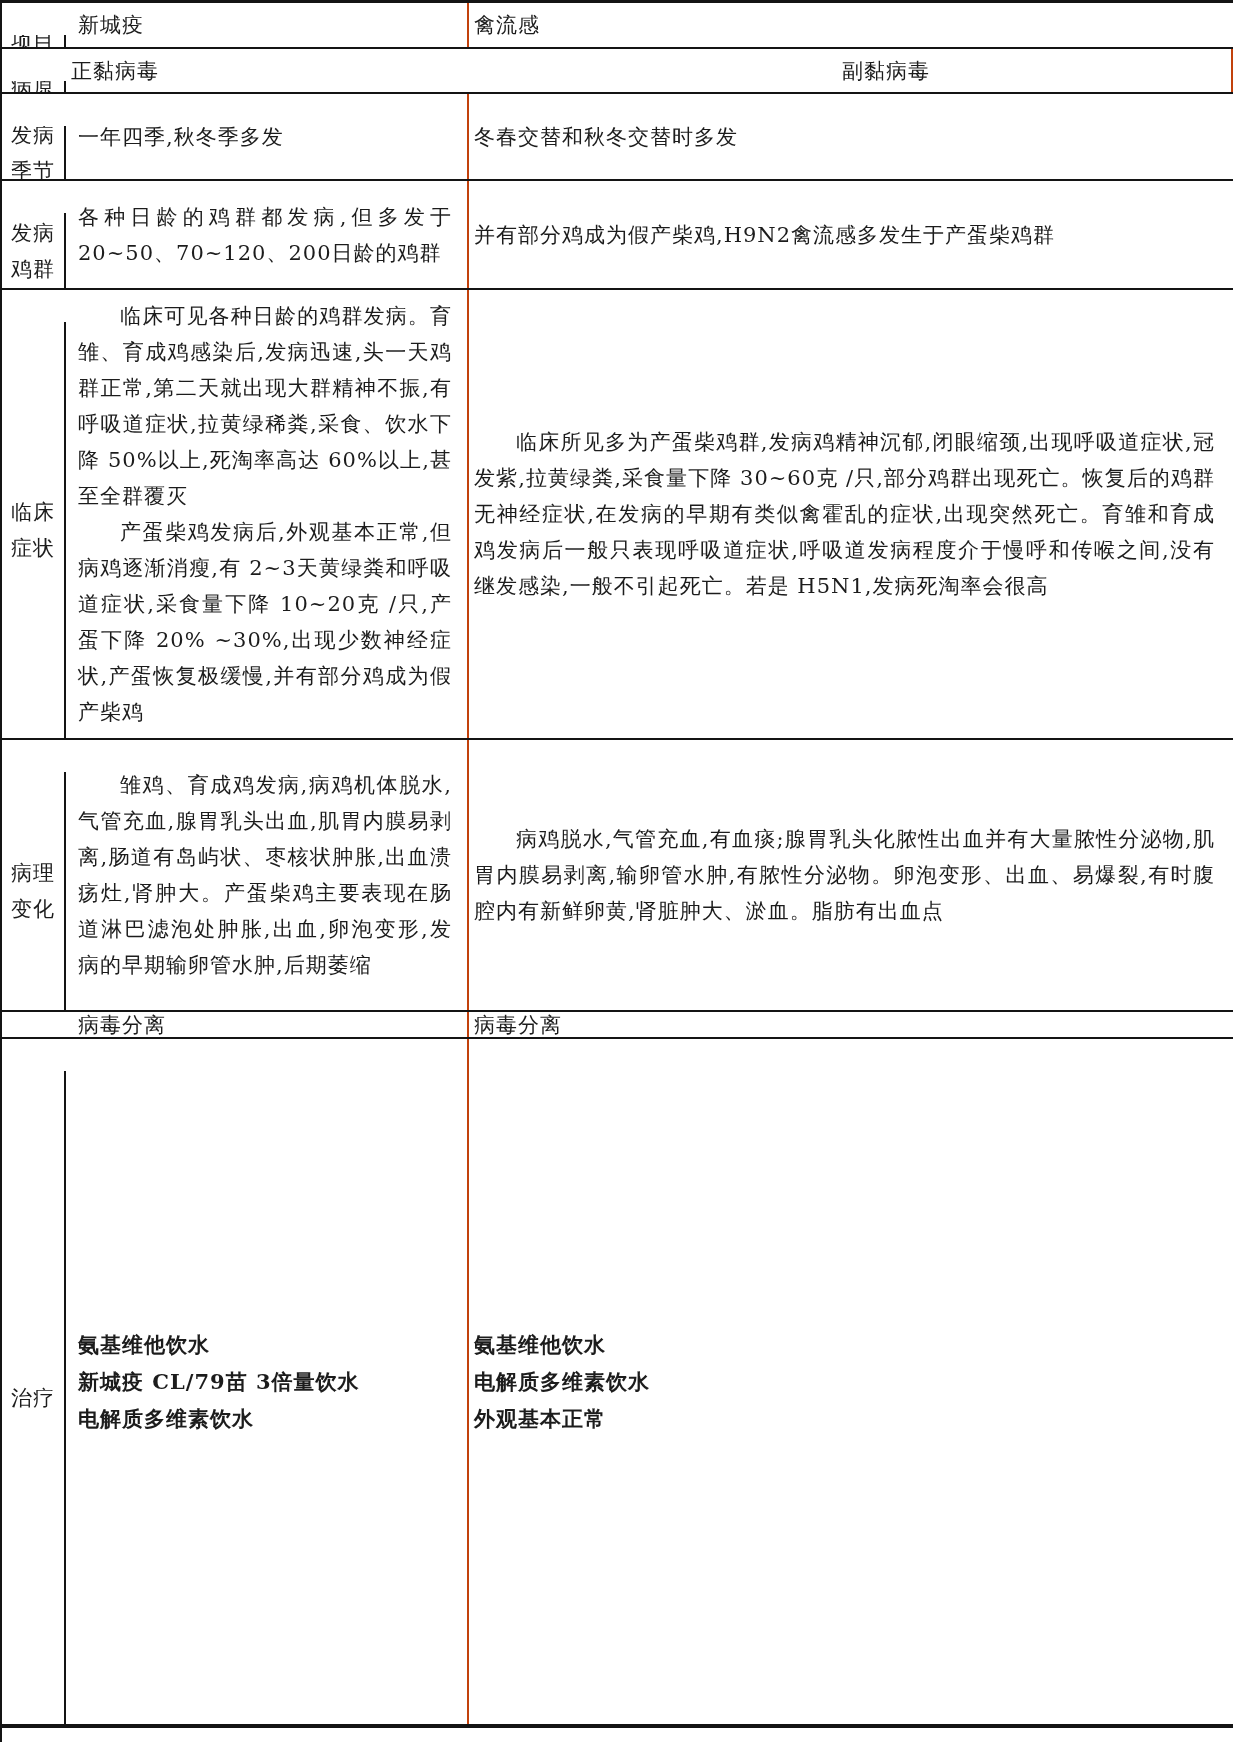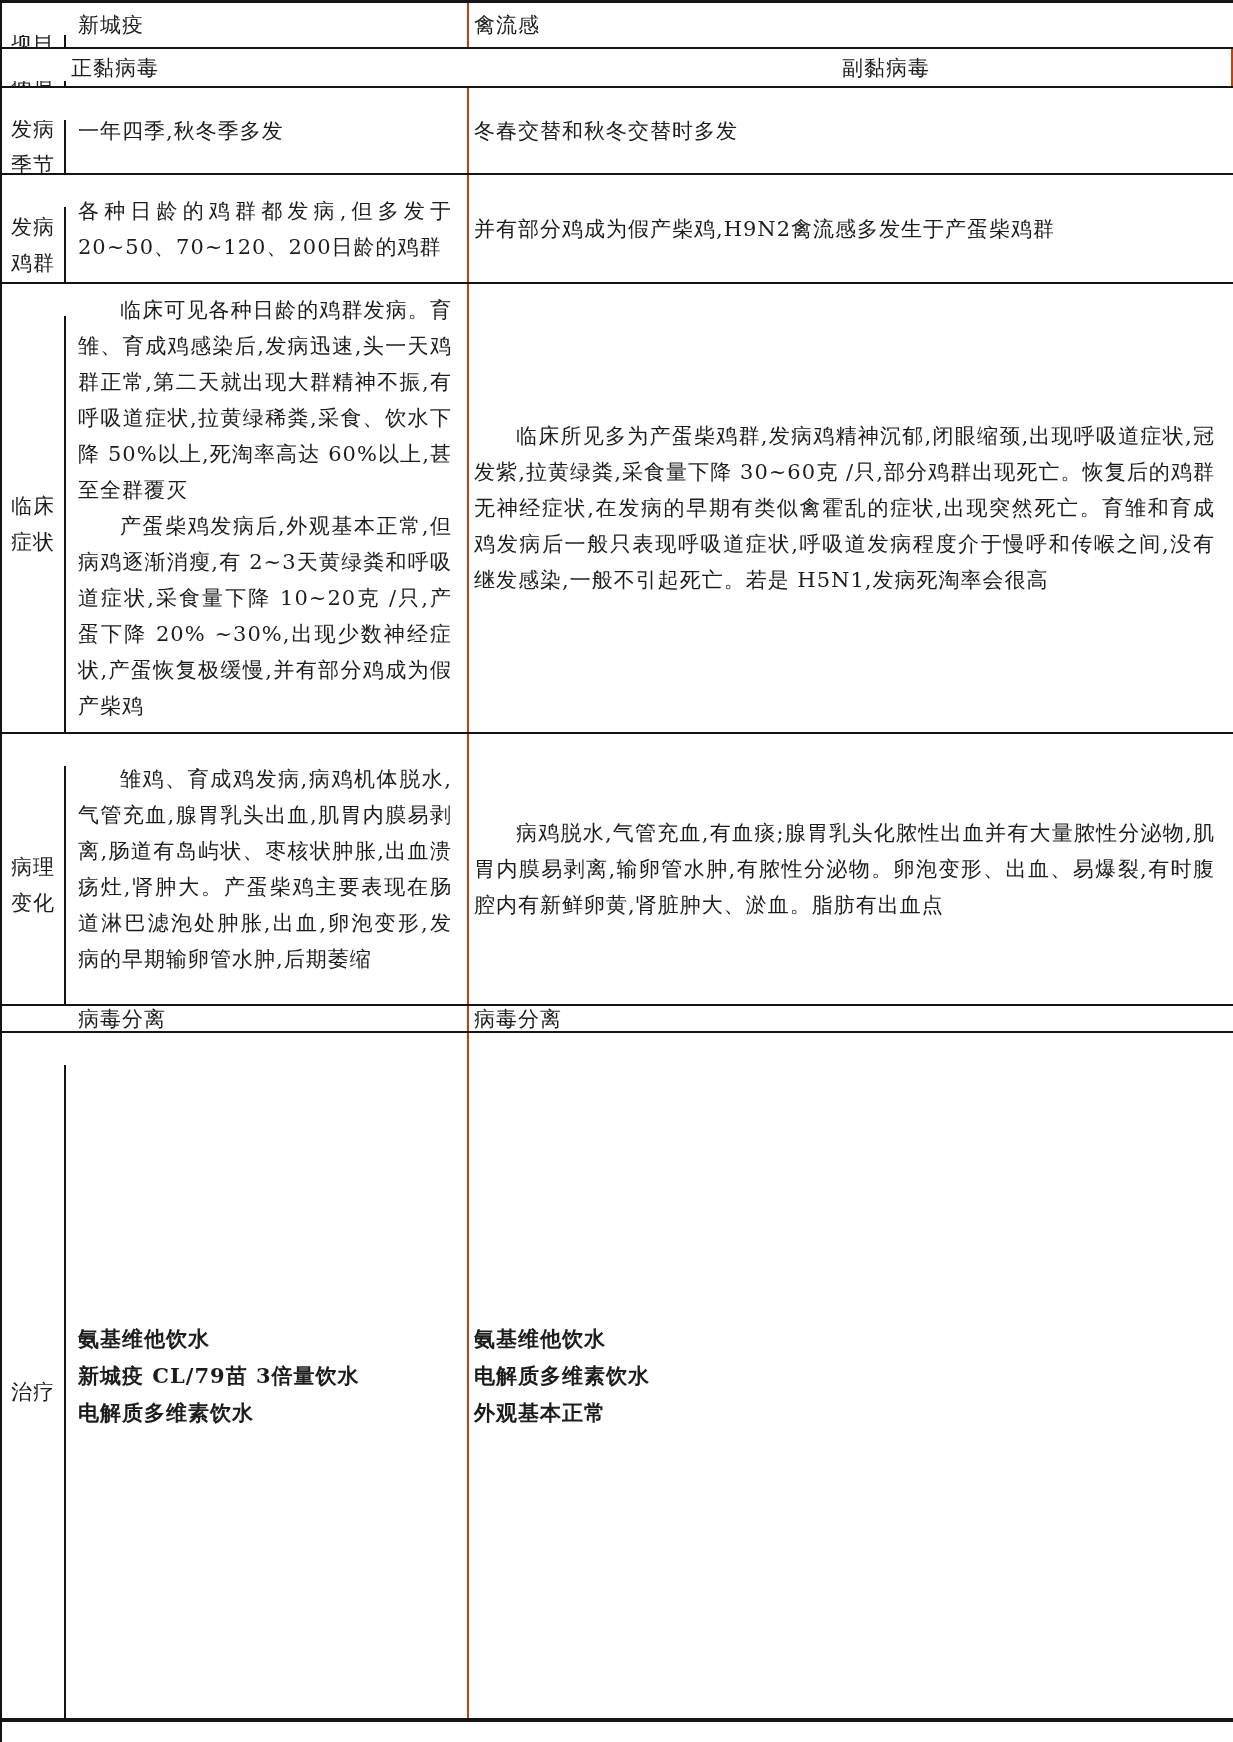--- a/index.html
+++ b/index.html
@@ -25,21 +25,21 @@
 
   .t-row {
     box-sizing: border-box;
     display: flex;
     flex-direction: row;
     border-bottom: 2px solid #141414;
     width: 100%;
   }
 
   .row-header    { height: 46px; }
-  .row-pathogen  { height: 39px; }
+  .row-pathogen  { height: 45px; }
   .row-season    { height: 87px; }
   .row-flocks    { height: 109px; }
   .row-clinical  { height: 450px; }
   .row-pathology { height: 272px; }
   .row-diagnosis { height: 27px; }
   .row-treatment { height: 689px; border-bottom: 4px solid #141414; }
 
   .cell {
     box-sizing: border-box;
     display: flex;

